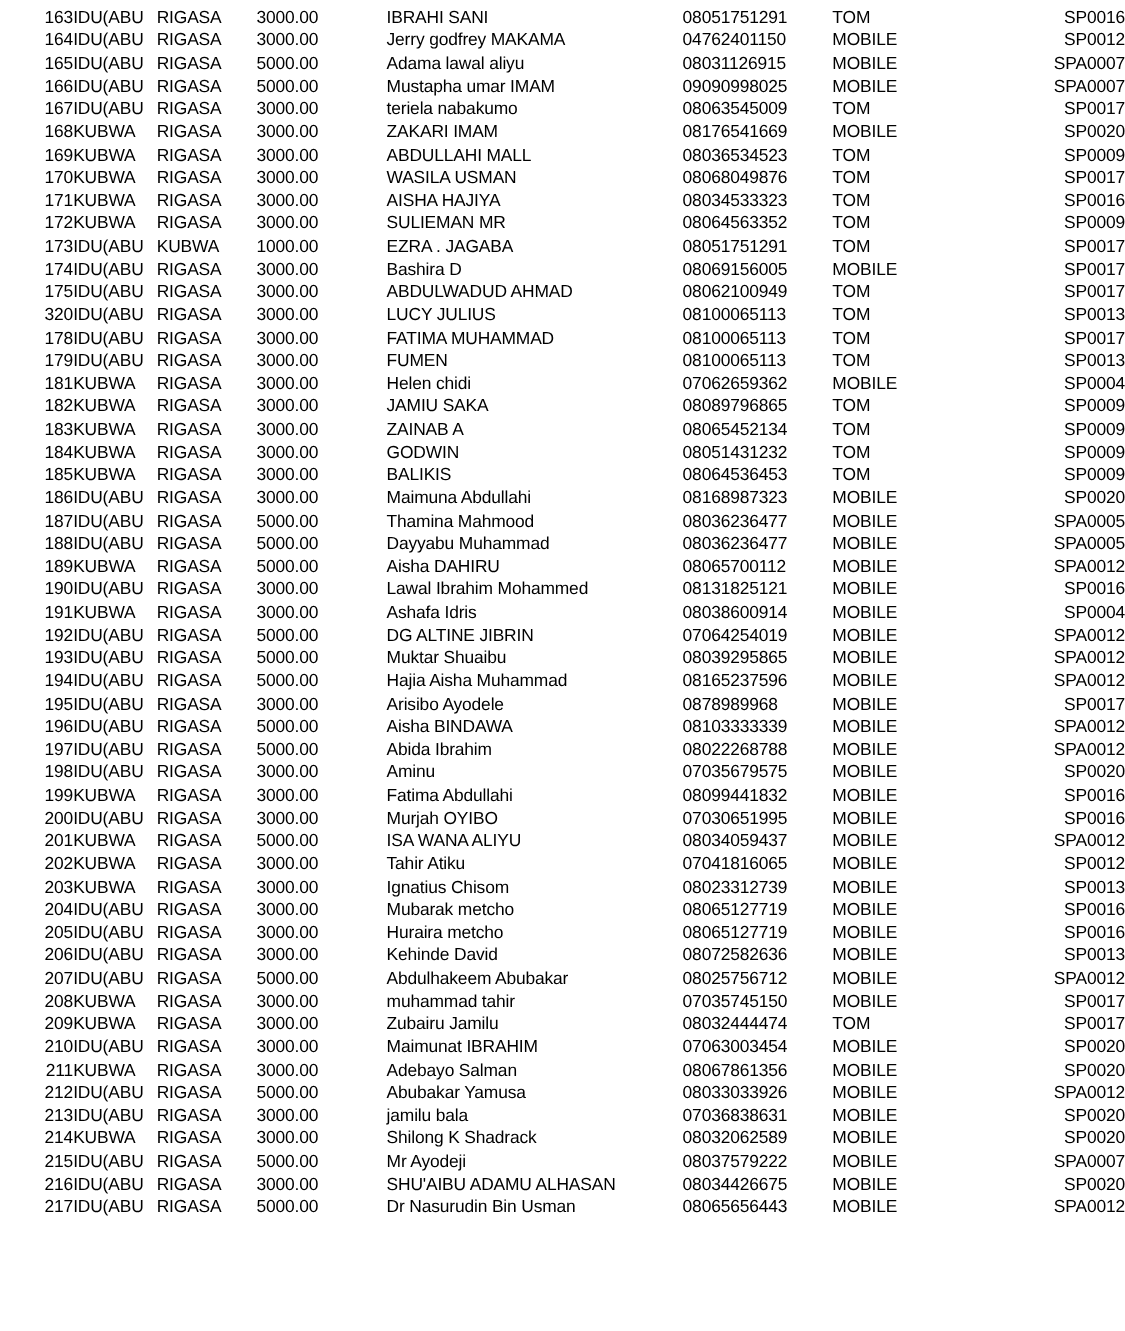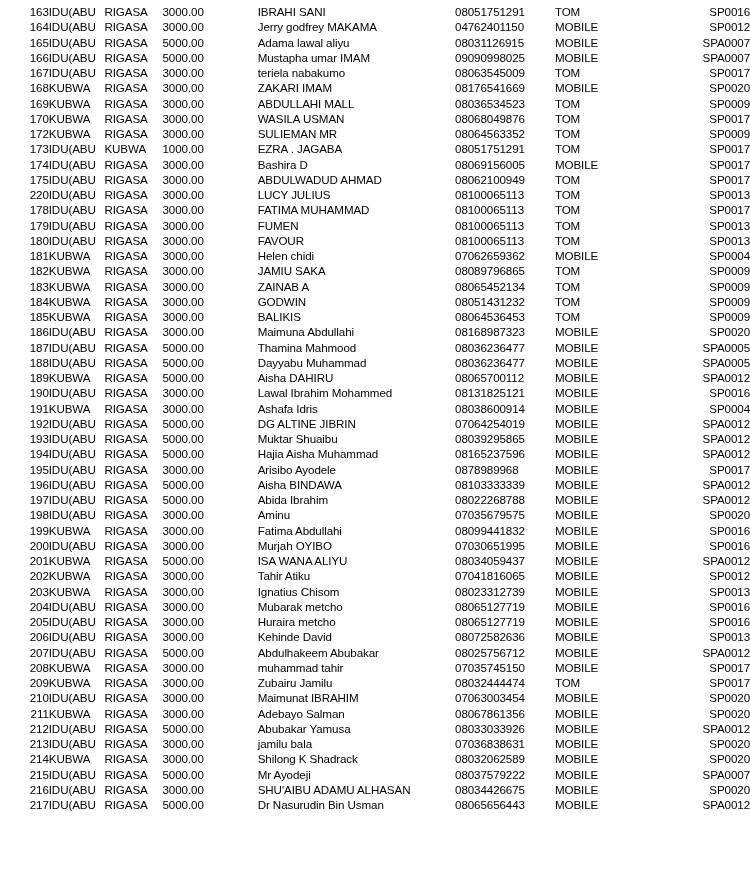--- a/index.html
+++ b/index.html
@@ -60,21 +60,21 @@
   }
   td.loc {
     text-align: left;
     padding-left: 0px;
   }
   td.branch {
     text-align: left;
     padding-left: 1px;
   }
   td.amount {
-    text-align: left;
+    text-align: center;
     padding-right: 2px;
   }
   td.name {
     text-align: left;
     padding-left: 8px;
   }
   td.phone {
     text-align: left;
     padding-left: 0px;
   }
@@ -186,20 +186,31 @@
           <td class="loc">KUBWA</td>
           <td class="branch">RIGASA</td>
           <td class="amount">3000.00</td>
           <td class="gap"></td>
           <td class="name">WASILA USMAN</td>
           <td class="phone">08068049876</td>
           <td class="chan">TOM</td>
           <td class="code">SP0017</td>
         </tr>
         <tr>
+          <td class="idx">171</td>
+          <td class="loc">KUBWA</td>
+          <td class="branch">RIGASA</td>
+          <td class="amount">3000.00</td>
+          <td class="gap"></td>
+          <td class="name">AISHA HAJIYA</td>
+          <td class="phone">08034533323</td>
+          <td class="chan">TOM</td>
+          <td class="code">SP0016</td>
+        </tr>
+        <tr>
           <td class="idx">172</td>
           <td class="loc">KUBWA</td>
           <td class="branch">RIGASA</td>
           <td class="amount">3000.00</td>
           <td class="gap"></td>
           <td class="name">SULIEMAN MR</td>
           <td class="phone">08064563352</td>
           <td class="chan">TOM</td>
           <td class="code">SP0009</td>
         </tr>
@@ -230,21 +241,21 @@
           <td class="loc">IDU(ABU</td>
           <td class="branch">RIGASA</td>
           <td class="amount">3000.00</td>
           <td class="gap"></td>
           <td class="name">ABDULWADUD AHMAD</td>
           <td class="phone">08062100949</td>
           <td class="chan">TOM</td>
           <td class="code">SP0017</td>
         </tr>
         <tr>
-          <td class="idx">220</td>
+          <td class="idx">320</td>
           <td class="loc">IDU(ABU</td>
           <td class="branch">RIGASA</td>
           <td class="amount">3000.00</td>
           <td class="gap"></td>
           <td class="name">LUCY JULIUS</td>
           <td class="phone">08100065113</td>
           <td class="chan">TOM</td>
           <td class="code">SP0013</td>
         </tr>
         <tr>
@@ -258,31 +269,20 @@
           <td class="chan">TOM</td>
           <td class="code">SP0017</td>
         </tr>
         <tr>
           <td class="idx">179</td>
           <td class="loc">IDU(ABU</td>
           <td class="branch">RIGASA</td>
           <td class="amount">3000.00</td>
           <td class="gap"></td>
           <td class="name">FUMEN</td>
-          <td class="phone">08100065113</td>
-          <td class="chan">TOM</td>
-          <td class="code">SP0013</td>
-        </tr>
-        <tr>
-          <td class="idx">180</td>
-          <td class="loc">IDU(ABU</td>
-          <td class="branch">RIGASA</td>
-          <td class="amount">3000.00</td>
-          <td class="gap"></td>
-          <td class="name">FAVOUR</td>
           <td class="phone">08100065113</td>
           <td class="chan">TOM</td>
           <td class="code">SP0013</td>
         </tr>
         <tr>
           <td class="idx">181</td>
           <td class="loc">KUBWA</td>
           <td class="branch">RIGASA</td>
           <td class="amount">3000.00</td>
           <td class="gap"></td>

